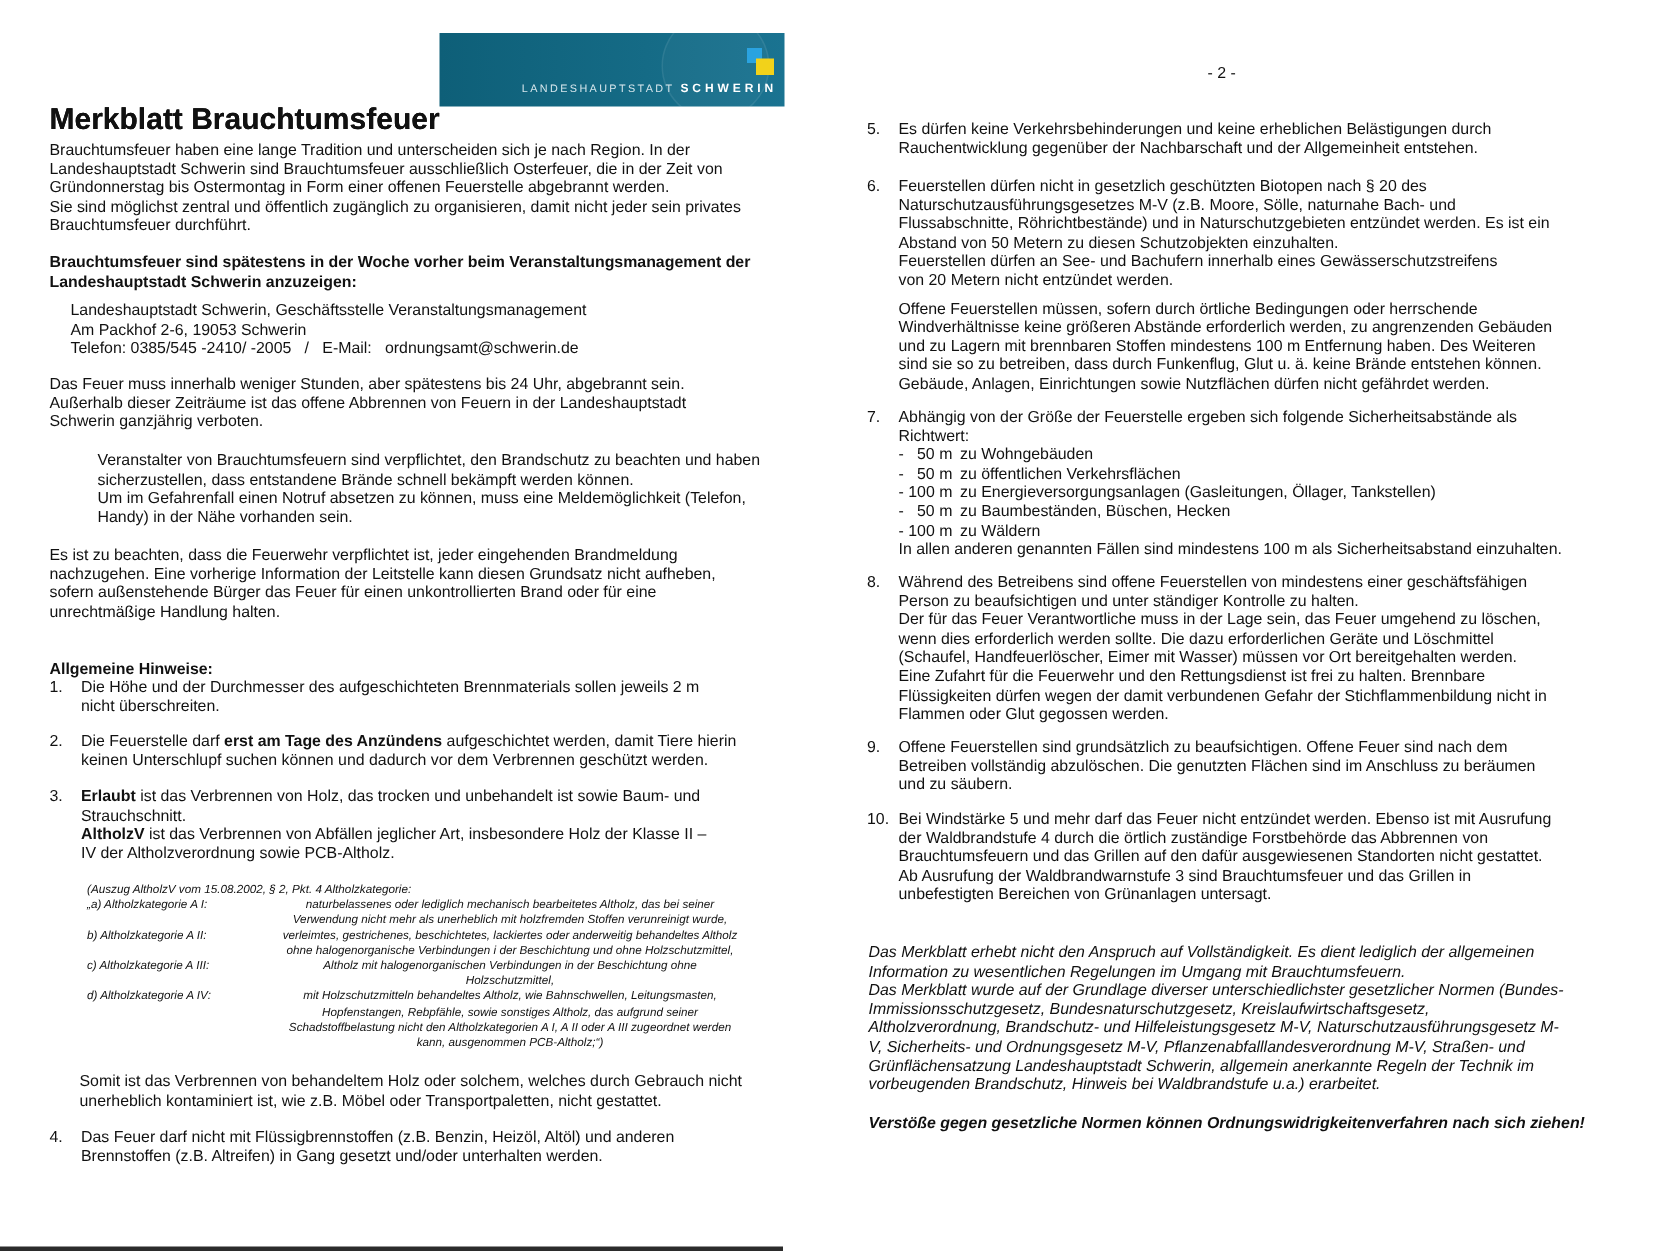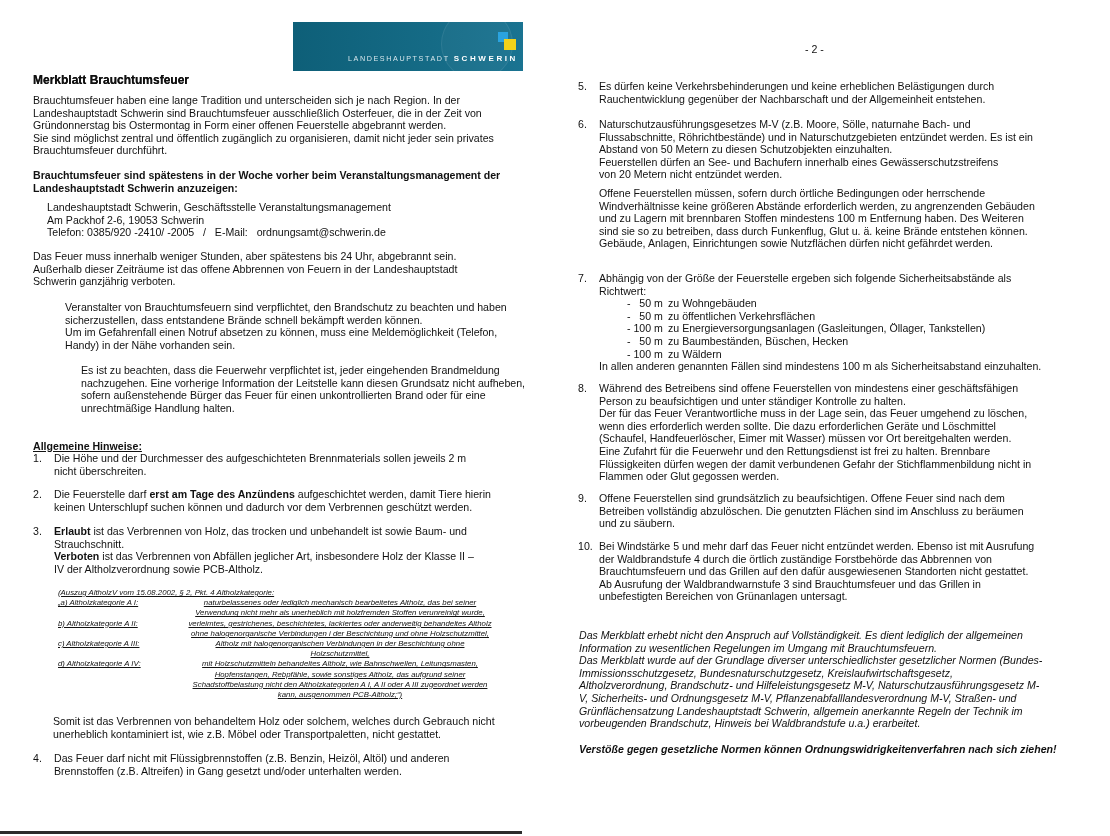--- a/index.html
+++ b/index.html
@@ -21,21 +21,21 @@
   }
   .logo .sq-blue { position: absolute; left: 205px; top: 10px; width: 10px; height: 10px; background: #2aa3e0; }
   .logo .sq-yellow { position: absolute; left: 211px; top: 17px; width: 12px; height: 11px; background: #f2d21a; }
   .logo .logo-text {
     position: absolute; right: 5px; bottom: 5px; color: #d6e6ec; font-size: 7.2px; letter-spacing: 1.6px;
     white-space: nowrap;
   }
   .logo .logo-text b { color: #ffffff; font-size: 8px; letter-spacing: 2.6px; margin-left: 4px; margin-top: 32px; }
 
   .title {
-    position: absolute; left: 33px; top: 71px; font-size: 12px; font-weight: bold; line-height: 18px;
+    position: absolute; left: 33px; top: 71px; font-size: 20px; font-weight: bold; line-height: 18px;
     text-shadow: 0 0 0.4px #000;
   }
 
   .block { position: absolute; left: 33px; width: 490px; }
   .p { margin: 0; }
   .bold { font-weight: bold; }
   .indent { padding-left: 14px; }
 
   .list-item { position: absolute; left: 33px; width: 490px; }
   .list-item .num { position: absolute; left: 0; top: 0; }
@@ -45,21 +45,21 @@
   .excerpt { position: absolute; left: 58px; width: 450px; font-style: italic; font-size: 7.8px; line-height: 10.2px; }
   .excerpt .row { display: flex; }
   .excerpt .k { width: 114px; flex: none; }
   .excerpt .v { flex: 1; text-align: center; }
 
   .page-number { position: absolute; left: 805px; top: 43px; font-size: 10.6px; }
 
   .footer-line { position: absolute; left: 0; top: 831px; width: 522px; height: 3px; background: #2b2b2b; }
 
   .distances .row { display: flex; }
-  .distances .d { width: 41px; white-space: pre; margin-left: 28px; }
+  .distances .d { width: 41px; white-space: pre; }
 
   .italic { font-style: italic; }
 </style>
 </head>
 <body>
 
 <div class="page-left">
 
   <div class="logo">
     <div class="seal"></div>
@@ -79,44 +79,44 @@
   </div>
 
   <div class="block bold" style="top:169px;">
     <p class="p">Brauchtumsfeuer sind spätestens in der Woche vorher beim Veranstaltungsmanagement der</p>
     <p class="p">Landeshauptstadt Schwerin anzuzeigen:</p>
   </div>
 
   <div class="block indent" style="top:201px;">
     <p class="p">Landeshauptstadt Schwerin, Geschäftsstelle Veranstaltungsmanagement</p>
     <p class="p">Am Packhof 2-6, 19053 Schwerin</p>
-    <p class="p" style="white-space:pre;"><span>Telefon: 0385/920 -2410/ -2005   /   E-Mail:   </span><span>ordnungsamt@schwerin.de</span></p>
+    <p class="p" style="white-space:pre;"><span>Telefon: 0385/545 -2410/ -2005   /   E-Mail:   </span><span>ordnungsamt@schwerin.de</span></p>
   </div>
 
   <div class="block" style="top:250px;">
     <p class="p">Das Feuer muss innerhalb weniger Stunden, aber spätestens bis 24 Uhr, abgebrannt sein.</p>
     <p class="p">Außerhalb dieser Zeiträume ist das offene Abbrennen von Feuern in der Landeshauptstadt</p>
     <p class="p">Schwerin ganzjährig verboten.</p>
   </div>
 
   <div class="block" style="top:301px;margin-left:32px;">
     <p class="p">Veranstalter von Brauchtumsfeuern sind verpflichtet, den Brandschutz zu beachten und haben</p>
     <p class="p">sicherzustellen, dass entstandene Brände schnell bekämpft werden können.</p>
     <p class="p">Um im Gefahrenfall einen Notruf absetzen zu können, muss eine Meldemöglichkeit (Telefon,</p>
     <p class="p">Handy) in der Nähe vorhanden sein.</p>
   </div>
 
-  <div class="block" style="top:364px;margin-left:48px;">
+  <div class="block" style="top:364px;">
     <p class="p">Es ist zu beachten, dass die Feuerwehr verpflichtet ist, jeder eingehenden Brandmeldung</p>
     <p class="p">nachzugehen. Eine vorherige Information der Leitstelle kann diesen Grundsatz nicht aufheben,</p>
     <p class="p">sofern außenstehende Bürger das Feuer für einen unkontrollierten Brand oder für eine</p>
     <p class="p">unrechtmäßige Handlung halten.</p>
   </div>
 
-  <div class="block bold" style="top:440px;text-decoration:underline;">Allgemeine Hinweise:</div>
+  <div class="block bold" style="top:440px;">Allgemeine Hinweise:</div>
 
   <div class="list-item" style="top:452px;">
     <span class="num">1.</span>
     <div class="body">
       <p class="p">Die Höhe und der Durchmesser des aufgeschichteten Brennmaterials sollen jeweils 2 m</p>
       <p class="p">nicht überschreiten.</p>
     </div>
   </div>
 
   <div class="list-item" style="top:488px;">
@@ -125,26 +125,26 @@
       <p class="p"><span>Die Feuerstelle darf </span><b>erst am Tage des Anzündens</b><span> aufgeschichtet werden, damit Tiere hierin</span></p>
       <p class="p">keinen Unterschlupf suchen können und dadurch vor dem Verbrennen geschützt werden.</p>
     </div>
   </div>
 
   <div class="list-item" style="top:525px;">
     <span class="num">3.</span>
     <div class="body">
       <p class="p"><b>Erlaubt</b><span> ist das Verbrennen von Holz, das trocken und unbehandelt ist sowie Baum- und</span></p>
       <p class="p">Strauchschnitt.</p>
-      <p class="p"><b>Verboten</b><span> ist das Verbrennen von Abfällen jeglicher Art, insbesondere Holz der Klasse II –</span></p>
+      <p class="p"><b>AltholzV</b><span> ist das Verbrennen von Abfällen jeglicher Art, insbesondere Holz der Klasse II –</span></p>
       <p class="p">IV der Altholzverordnung sowie PCB-Altholz.</p>
     </div>
   </div>
 
-  <div class="excerpt" style="top:588px;text-decoration:underline;">
+  <div class="excerpt" style="top:588px;">
     <div>(Auszug AltholzV vom 15.08.2002, § 2, Pkt. 4 Altholzkategorie:</div>
     <div class="row">
       <div class="k">„a) Altholzkategorie A I:</div>
       <div class="v">
           <div>naturbelassenes oder lediglich mechanisch bearbeitetes Altholz, das bei seiner</div>
           <div>Verwendung nicht mehr als unerheblich mit holzfremden Stoffen verunreinigt wurde,</div>
         </div>
     </div>
     <div class="row">
       <div class="k">b) Altholzkategorie A II:</div>
@@ -194,20 +194,21 @@
     <span class="num">5.</span>
     <div class="body">
       <p class="p">Es dürfen keine Verkehrsbehinderungen und keine erheblichen Belästigungen durch</p>
       <p class="p">Rauchentwicklung gegenüber der Nachbarschaft und der Allgemeinheit entstehen.</p>
     </div>
   </div>
 
   <div class="list-item" style="top:118px;">
     <span class="num">6.</span>
     <div class="body">
+      <p class="p">Feuerstellen dürfen nicht in gesetzlich geschützten Biotopen nach § 20 des</p>
       <p class="p">Naturschutzausführungsgesetzes M-V (z.B. Moore, Sölle, naturnahe Bach- und</p>
       <p class="p">Flussabschnitte, Röhrichtbestände) und in Naturschutzgebieten entzündet werden. Es ist ein</p>
       <p class="p">Abstand von 50 Metern zu diesen Schutzobjekten einzuhalten.</p>
       <p class="p">Feuerstellen dürfen an See- und Bachufern innerhalb eines Gewässerschutzstreifens</p>
       <p class="p">von 20 Metern nicht entzündet werden.</p>
       <div style="height:6px;"></div>
       <p class="p">Offene Feuerstellen müssen, sofern durch örtliche Bedingungen oder herrschende</p>
       <p class="p">Windverhältnisse keine größeren Abstände erforderlich werden, zu angrenzenden Gebäuden</p>
       <p class="p">und zu Lagern mit brennbaren Stoffen mindestens 100 m Entfernung haben. Des Weiteren</p>
       <p class="p">sind sie so zu betreiben, dass durch Funkenflug, Glut u. ä. keine Brände entstehen können.</p>

